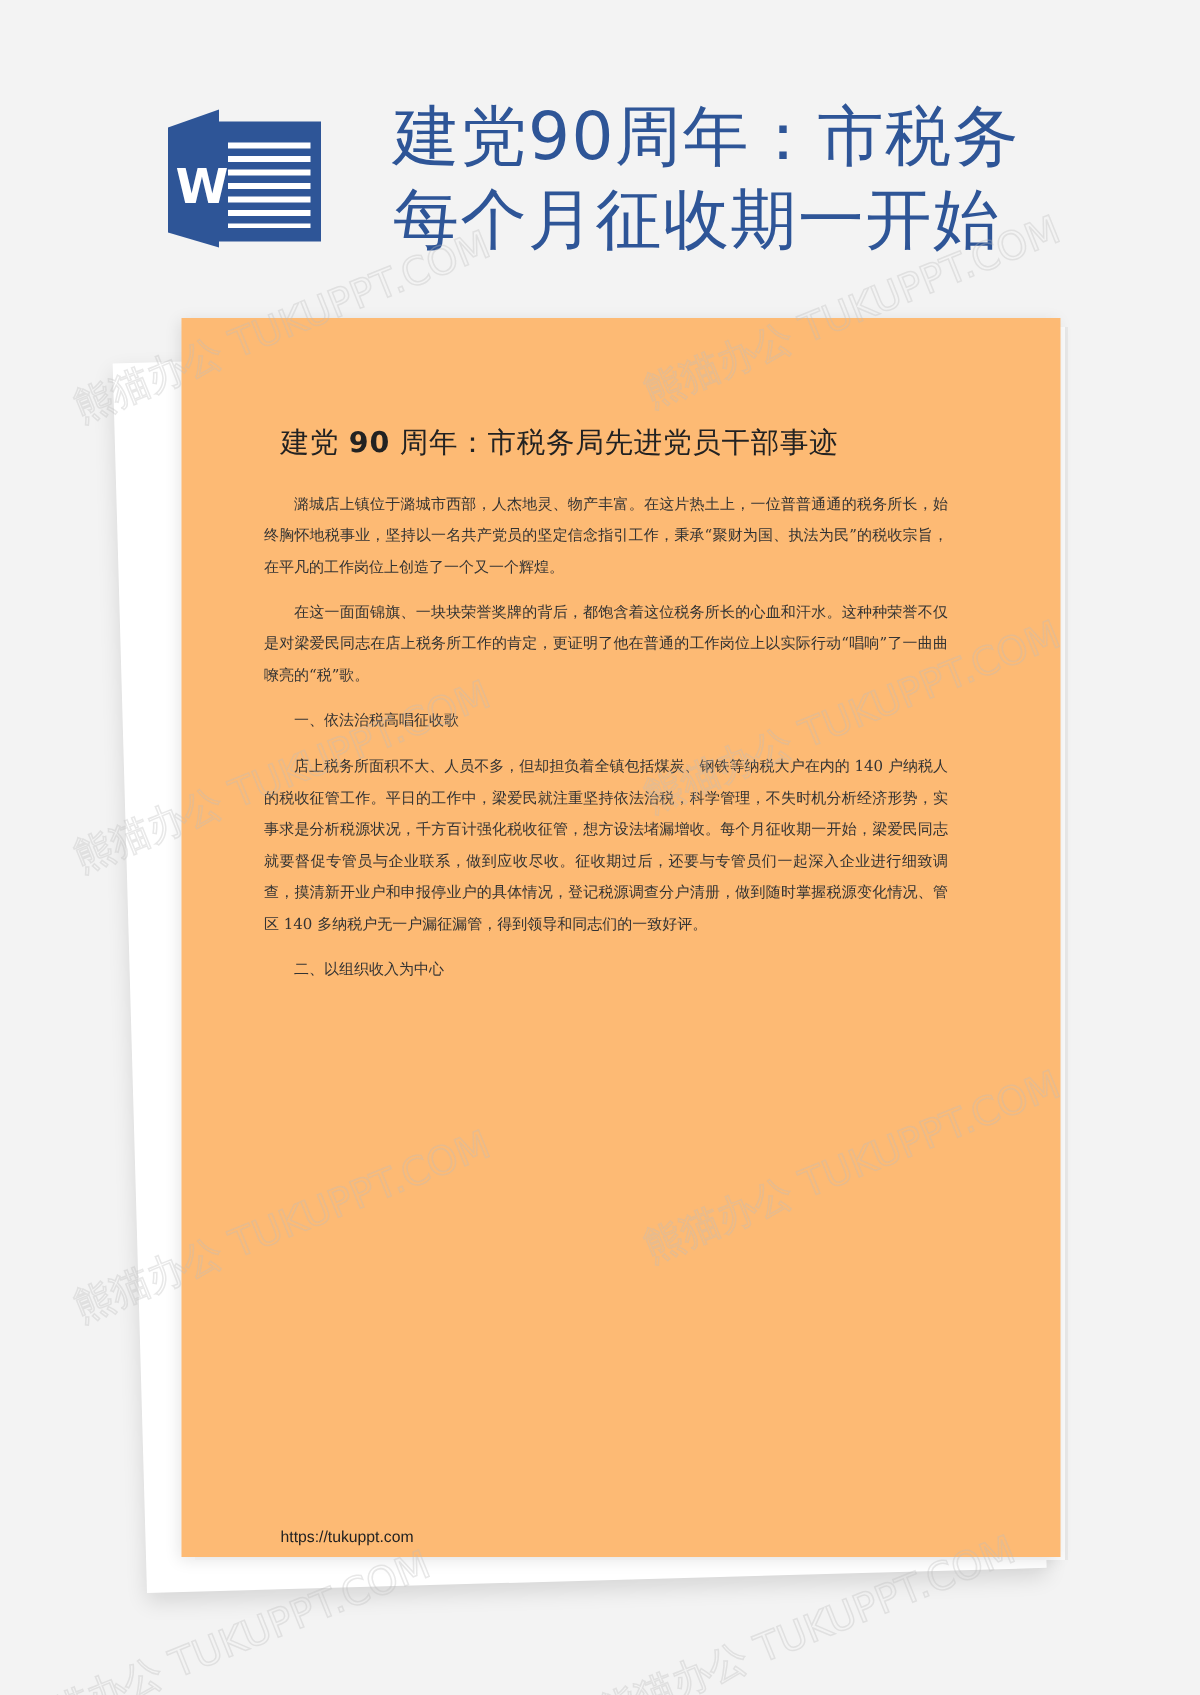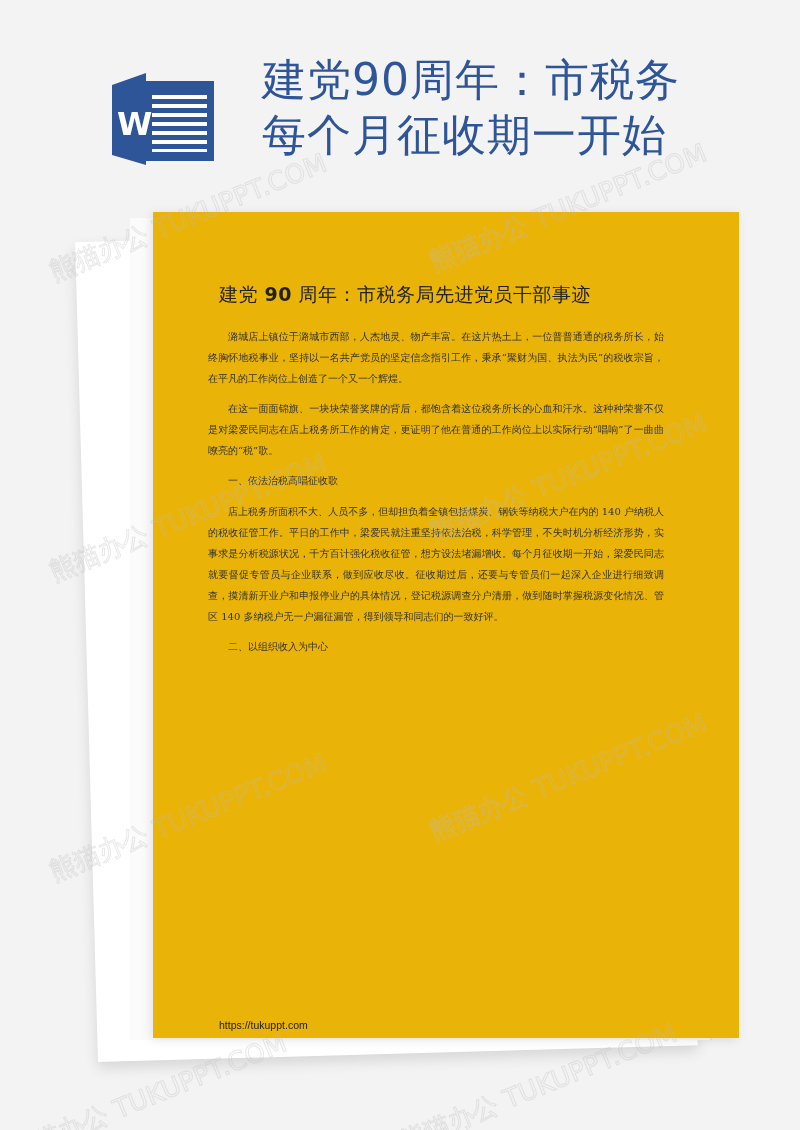--- a/index.html
+++ b/index.html
@@ -4,36 +4,36 @@
 <style>
   html, body { margin:0; padding:0; }
   body {
     width:800px; height:1130px; position:relative; overflow:hidden;
     background:#f3f3f3;
     font-family:"DejaVu Serif", serif;
   }
   .header { position:absolute; left:0; top:0; width:800px; height:210px; }
   .word-icon { position:absolute; left:108px; top:71px; width:112px; height:96px; }
   .banner-title {
-    position:absolute; left:262px; top:52px; width:420px;
+    position:absolute; left:262px; top:64px; width:420px;
     font-family:"DejaVu Sans", sans-serif; color:#2e5597;
     font-size:44px; line-height:55px; letter-spacing:1px;
   }
   .sheet-back {
     position:absolute; left:98px; top:242px; width:600px; height:820px;
     background:#fff; transform:rotate(-1.6deg); transform-origin:left bottom;
     box-shadow:0 6px 14px rgba(0,0,0,0.12);
   }
   .sheet-back2 {
     position:absolute; left:130px; top:218px; width:580px; height:822px;
     background:#fbfbfb; border-right:2px solid #e8e8e8;
   }
   .sheet {
     position:absolute; left:121px; top:212px; width:586px; height:826px;
-    background:#eab308; box-shadow:-2px 2px 10px rgba(0,0,0,0.10);margin-left:32px;
+    background:#fdba74; box-shadow:-2px 2px 10px rgba(0,0,0,0.10);
   }
   .doc-title {
     position:absolute; left:66px; top:70px;
     font-family:"DejaVu Sans", sans-serif; font-size:19px; color:#222; letter-spacing:0.5px;
   }
   .doc-title b { font-weight:bold; }
   .body-text {
     position:absolute; left:55px; top:114px; width:456px;
     font-size:10px; line-height:21px; color:#333; text-align:justify;
   }

